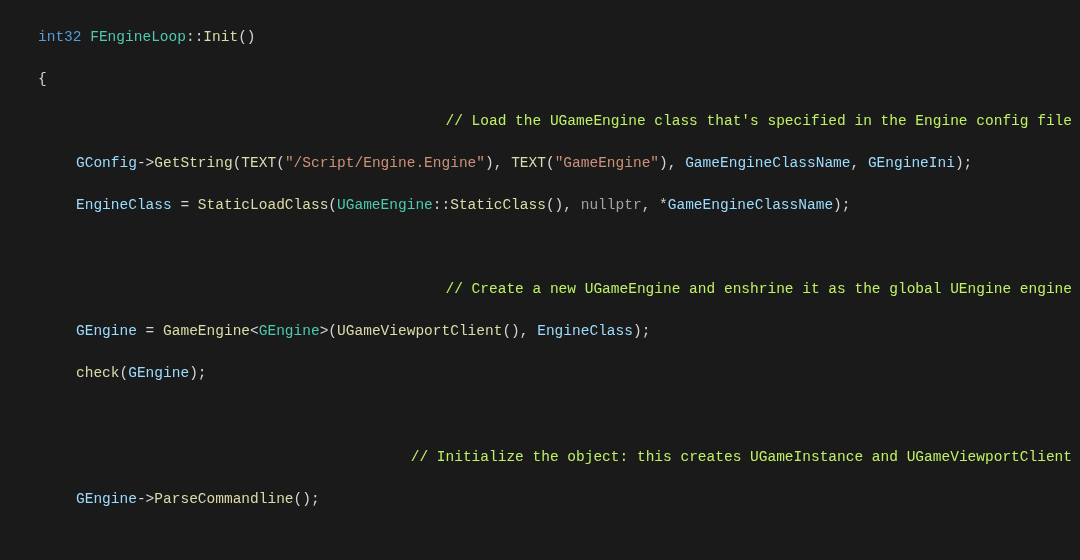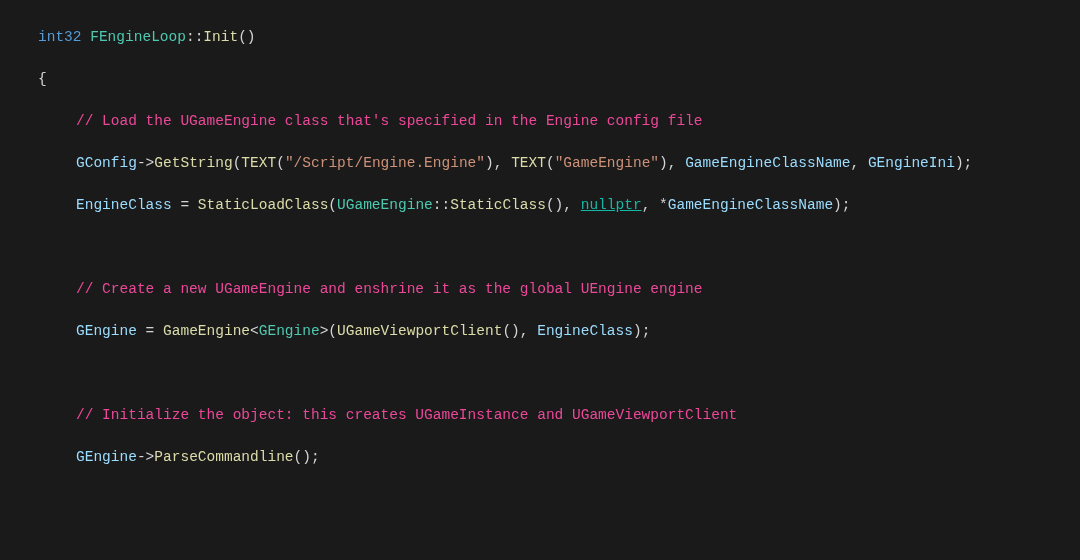--- a/index.html
+++ b/index.html
@@ -17,38 +17,39 @@
     padding: 6px 8px;
     white-space: pre;
     color: #d4d4d4;
   }
   .editor span { white-space: pre; }
   .c-keyword   { color: #569cd6; }      
   .c-type      { color: #4ec9b0; }      
   .c-func      { color: #dcdcaa; }      
   .c-var       { color: #9cdcfe; }      
   .c-string    { color: #ce9178; }      
-  .c-comment   { color: #ec4899; }      
-  .c-null      { color: #14b8a6; text-decoration: underline; }      
+  .c-comment   { color: #bef264; text-align: right; }      
+  .c-null      { color: #a3a3a3; }      
   .c-punc      { color: #d4d4d4; }
   .line { display: block; margin-left: 30px; }
   .i1 { padding-left: 38px; }
 </style>
 </head>
 <body>
 
 <div class="editor">
 <span class="line"><span class="c-keyword">int32</span><span class="c-punc"> </span><span class="c-type">FEngineLoop</span><span class="c-punc">::</span><span class="c-func">Init</span><span class="c-punc">()</span></span>
 <span class="line"><span class="c-punc">{</span></span>
 <span class="line i1 c-comment">// Load the UGameEngine class that's specified in the Engine config file</span>
 <span class="line i1"><span class="c-var">GConfig</span><span class="c-punc">-&gt;</span><span class="c-func">GetString</span><span class="c-punc">(</span><span class="c-func">TEXT</span><span class="c-punc">(</span><span class="c-string">"/Script/Engine.Engine"</span><span class="c-punc">), </span><span class="c-func">TEXT</span><span class="c-punc">(</span><span class="c-string">"GameEngine"</span><span class="c-punc">), </span><span class="c-var">GameEngineClassName</span><span class="c-punc">, </span><span class="c-var">GEngineIni</span><span class="c-punc">);</span></span>
 <span class="line i1"><span class="c-var">EngineClass</span><span class="c-punc"> = </span><span class="c-func">StaticLoadClass</span><span class="c-punc">(</span><span class="c-type">UGameEngine</span><span class="c-punc">::</span><span class="c-func">StaticClass</span><span class="c-punc">(), </span><span class="c-null">nullptr</span><span class="c-punc">, *</span><span class="c-var">GameEngineClassName</span><span class="c-punc">);</span></span>
 <span class="line i1">&nbsp;</span>
 <span class="line i1 c-comment">// Create a new UGameEngine and enshrine it as the global UEngine engine</span>
 <span class="line i1"><span class="c-var">GEngine</span><span class="c-punc"> = </span><span class="c-func">GameEngine</span><span class="c-punc">&lt;</span><span class="c-type">GEngine</span><span class="c-punc">&gt;(</span><span class="c-func">UGameViewportClient</span><span class="c-punc">(), </span><span class="c-var">EngineClass</span><span class="c-punc">);</span></span>
+<span class="line i1"><span class="c-func">check</span><span class="c-punc">(</span><span class="c-var">GEngine</span><span class="c-punc">);</span></span>
 <span class="line i1">&nbsp;</span>
 <span class="line i1 c-comment">// Initialize the object: this creates UGameInstance and UGameViewportClient</span>
 <span class="line i1"><span class="c-var">GEngine</span><span class="c-punc">-&gt;</span><span class="c-func">ParseCommandline</span><span class="c-punc">();</span></span>
 
 
 
 
 
 
 

